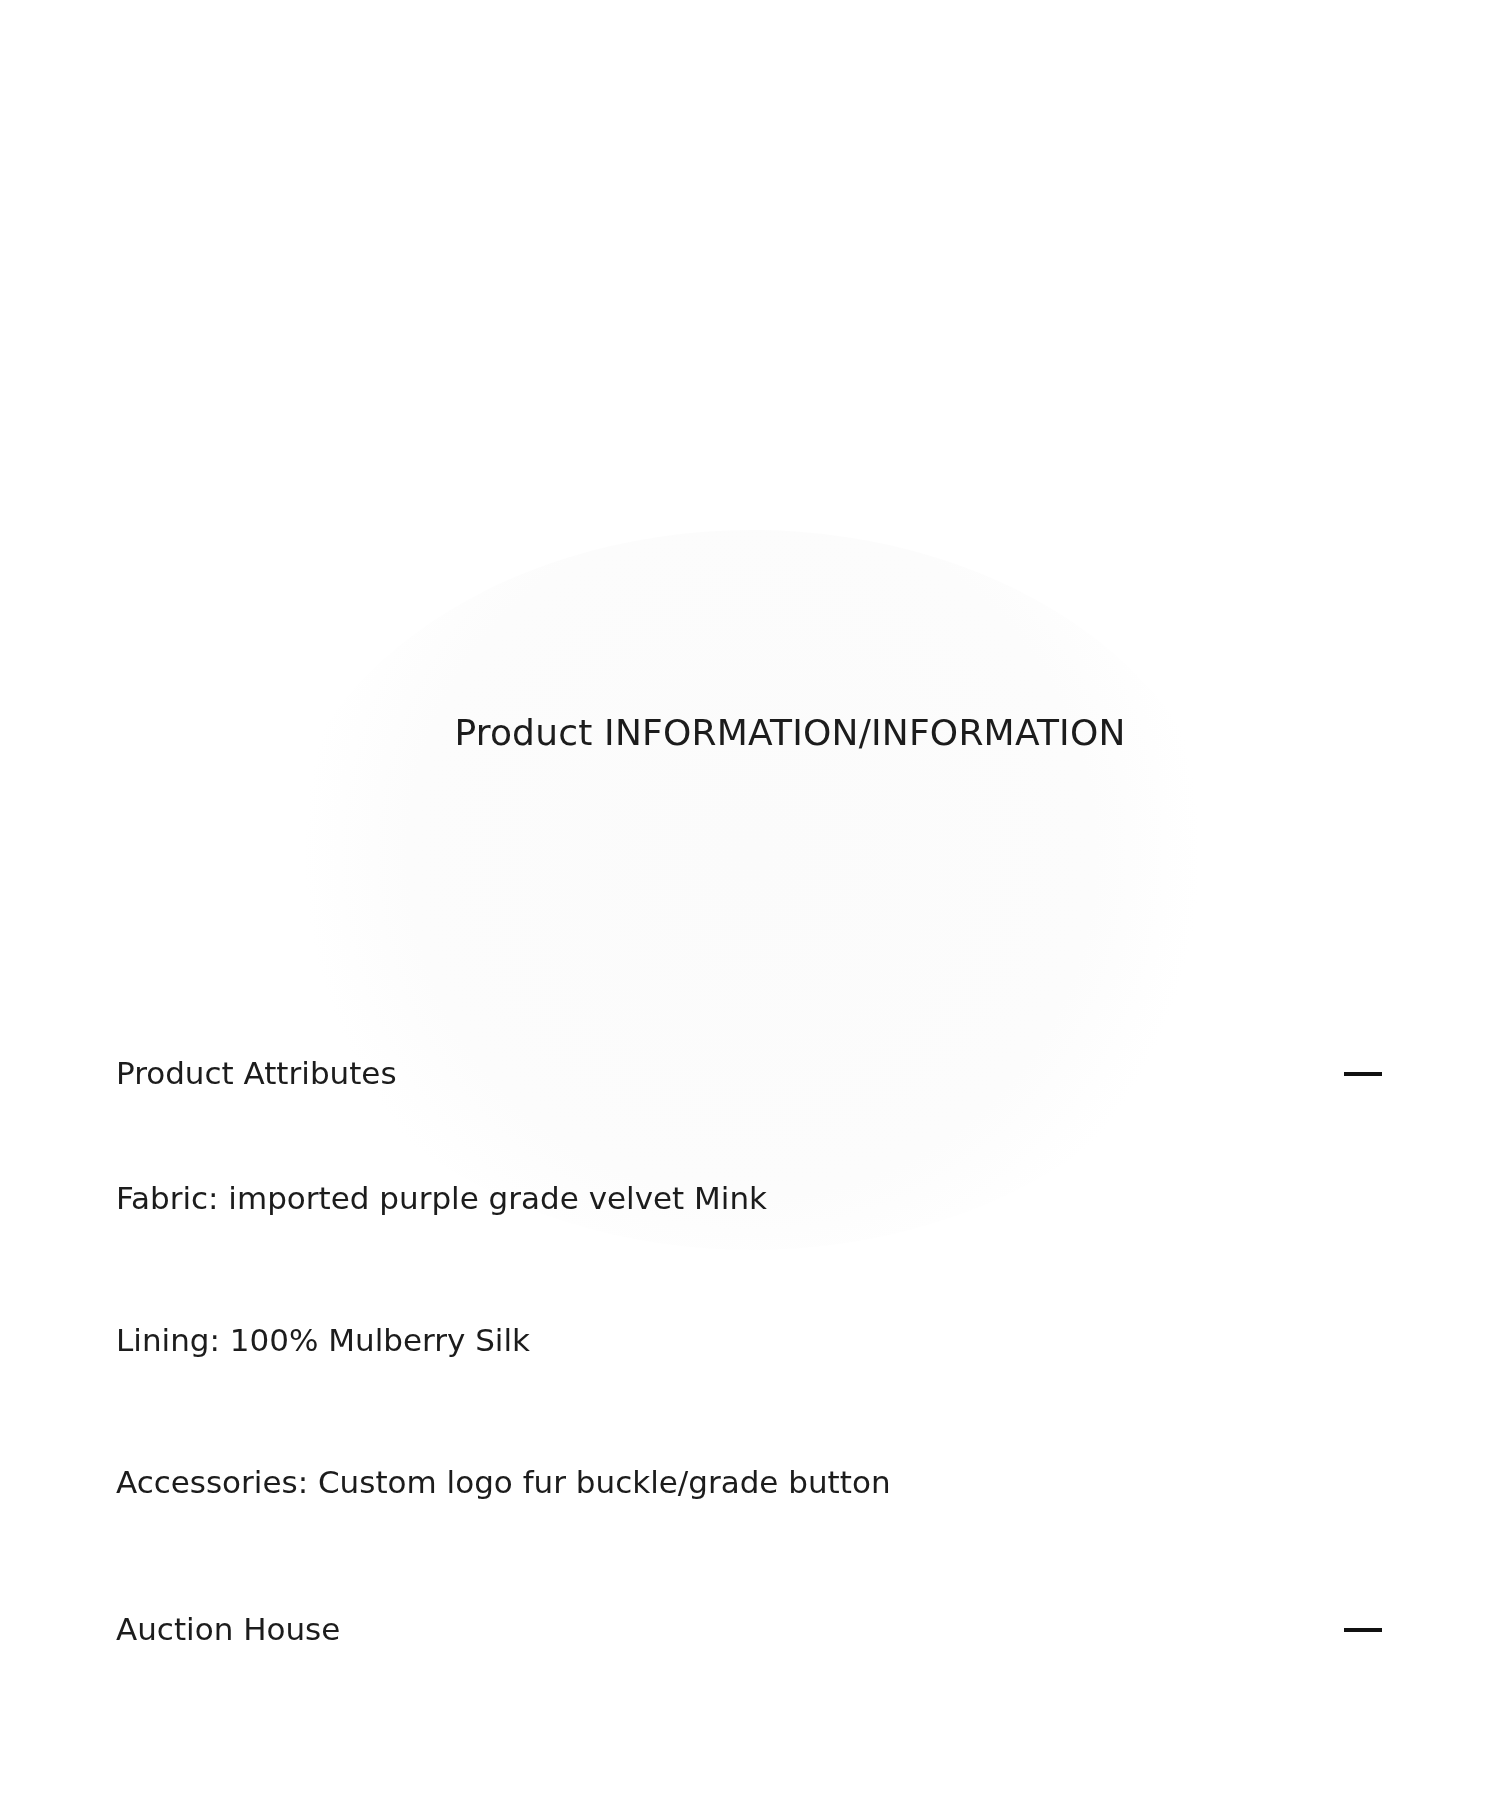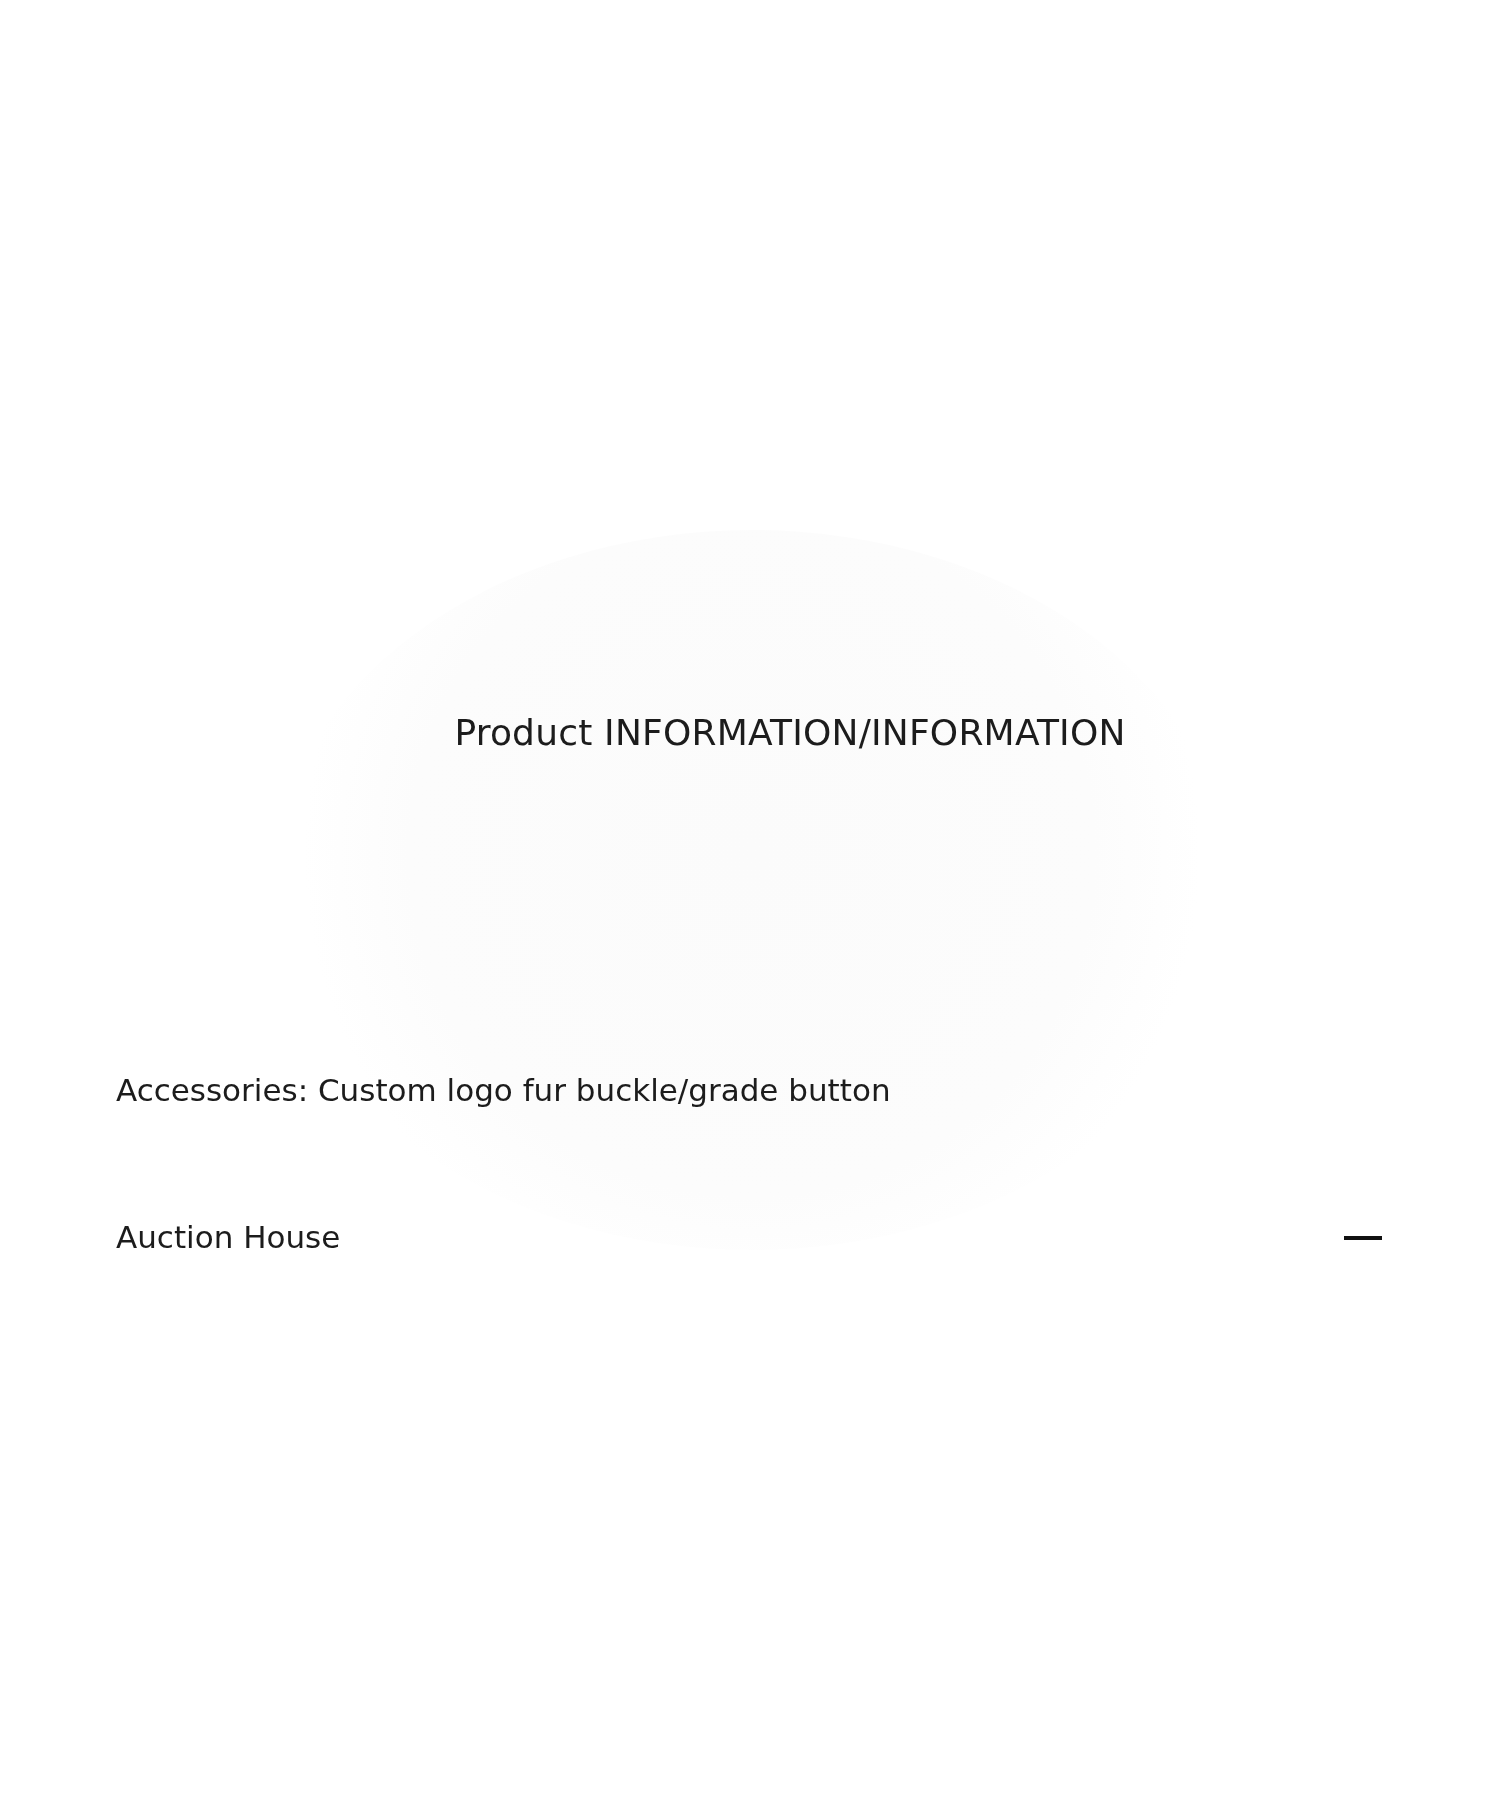--- a/index.html
+++ b/index.html
@@ -103,22 +103,28 @@
 <body>
 
 <div class="page">
 
   <div class="watermark"></div>
 
   <div class="section-heading">Product INFORMATION/INFORMATION</div>
 
   <div class="info-list">
 
+    <div class="row row-accordion">
+      <span class="row-title">Product Attributes</span>
+      <span class="minus-icon"></span>
+    </div>
 
+    <div class="row row-text">Fabric: imported purple grade velvet Mink</div>
 
+    <div class="row row-text">Lining: 100% Mulberry Silk</div>
 
     <div class="row row-text">Accessories: Custom logo fur buckle/grade button</div>
 
     <div class="spacer-sm"></div>
 
     <div class="row row-accordion">
       <span class="row-title">Auction House</span>
       <span class="minus-icon"></span>
     </div>
 

